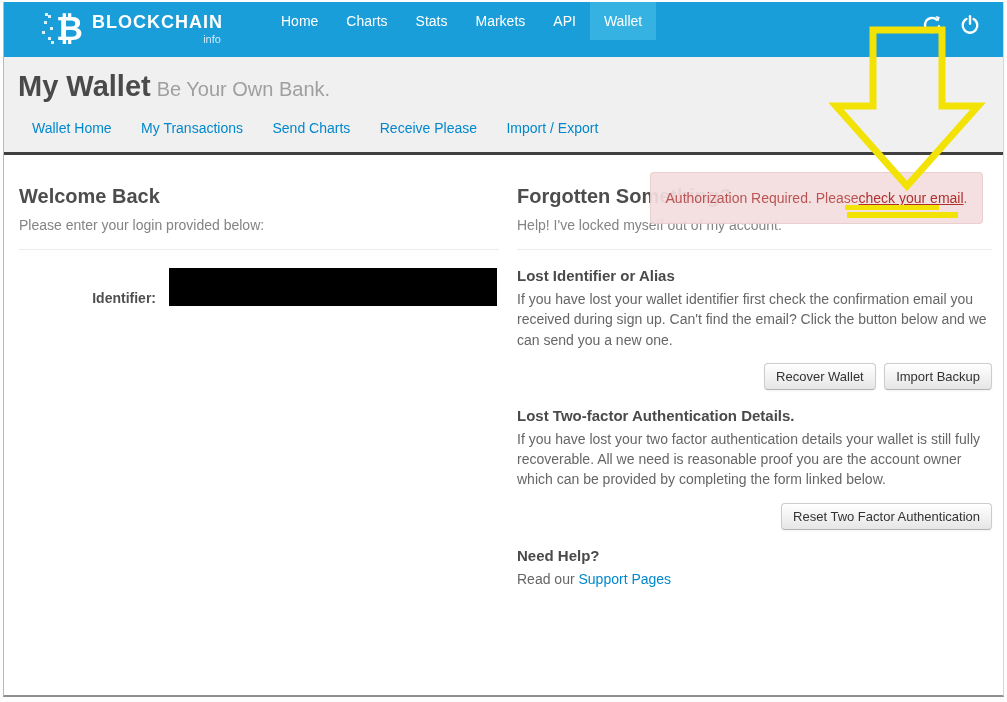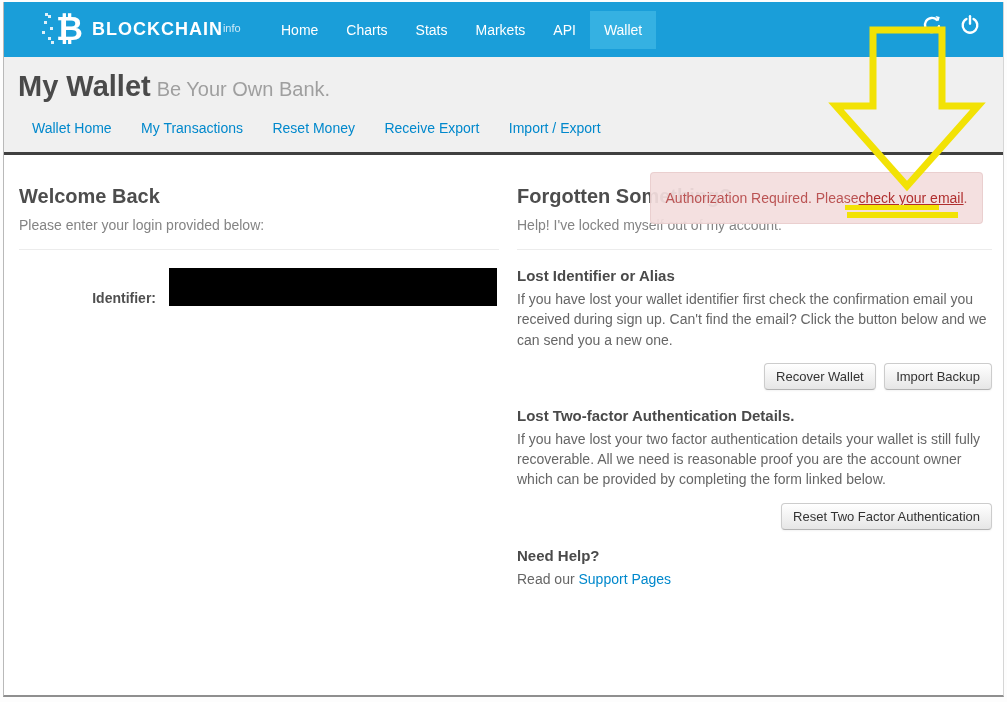--- a/index.html
+++ b/index.html
@@ -6,24 +6,24 @@
   html,body { width:1007px; height:702px; background:#fdfdfd; font-family:"Liberation Sans", sans-serif; }
   .page { position:absolute; left:3px; top:2px; width:1001px; height:695px; background:#fff;
           border-left:1px solid #b9b9b9; border-right:1px solid #d6d6d6; border-bottom:2px solid #8f8f8f; overflow:hidden; }
 
   
   .navbar { position:relative; height:55px; background:#1a9ed9; color:#fff; }
   .brand { position:absolute; left:52px; top:7px; display:flex; align-items:center; cursor:pointer; }
   .b-glyph { font-size:33px; font-weight:bold; line-height:40px; margin-right:9px; position:relative; }
   .b-glyph::before { content:""; position:absolute; left:-8px; top:6px; width:3px; height:3px; background:#fff; opacity:.85;
         box-shadow:-4px 6px 0 #fff, 2px 12px 0 #fff, -6px 16px 0 #fff, 0 22px 0 #fff, -3px -2px 0 #fff, 3px 26px 0 #fff; }
-  .brand-text { display:flex; flex-direction:row; line-height:1; }
+  .brand-text { display:flex; flex-direction:column; line-height:1; }
   .brand-name { font-size:18px; font-weight:bold; letter-spacing:1px; }
   .brand-sub { font-size:11px; color:#cfeaf8; text-align:right; margin-top:3px; padding-right:2px; }
-  .nav-items { position:absolute; left:263px; top:0; height:55px; display:flex; align-items:center; }
+  .nav-items { position:absolute; left:263px; top:0; height:55px; display:flex; align-items:flex-start; }
   .nav-items a { color:#fff; font-size:14px; text-decoration:none; padding:11px 14px; cursor:pointer; }
   .nav-items a.active { background:#35b1e2; }
   .nav-icons { position:absolute; right:22px; top:12px; display:flex; gap:16px; align-items:center; }
   .nav-icons .icon { cursor:pointer; display:inline-block; }
 
   
   .masthead { height:98px; background:#f0f0f0; border-bottom:3px solid #404040; padding:13px 0 0 14px; }
   .masthead h1 { font-size:29px; color:#4a4a4a; font-weight:bold; }
   .masthead h1 small { font-size:20px; color:#9f9f9f; font-weight:normal; margin-left:6px; }
   .subnav { margin-top:16px; padding-left:14px; }
@@ -101,22 +101,22 @@
     </div>
   </div>
 
   <div class="masthead">
     <h1>
       <span>My Wallet</span><small>Be Your Own Bank.</small>
     </h1>
     <nav class="subnav">
       <a>Wallet Home</a>
       <a>My Transactions</a>
-      <a>Reset Money</a>
-      <a>Receive Export</a>
+      <a>Send Charts</a>
+      <a>Receive Please</a>
       <a>Import / Export</a>
     </nav>
   </div>
 
   <div class="content">
 
     <section class="col-left">
       <h2 class="section-head">Welcome Back</h2>
       <p class="lede">Please enter your login provided below:</p>
       <hr class="rule">

